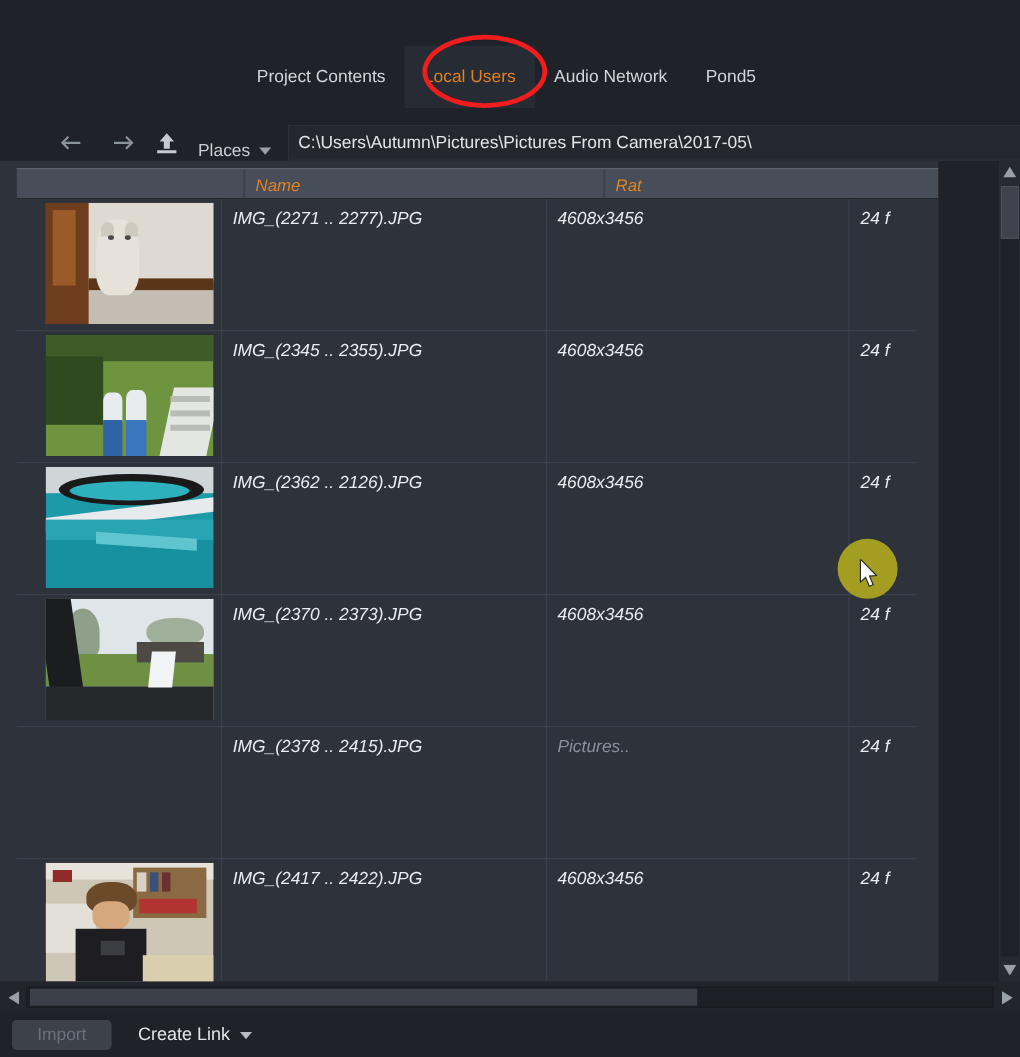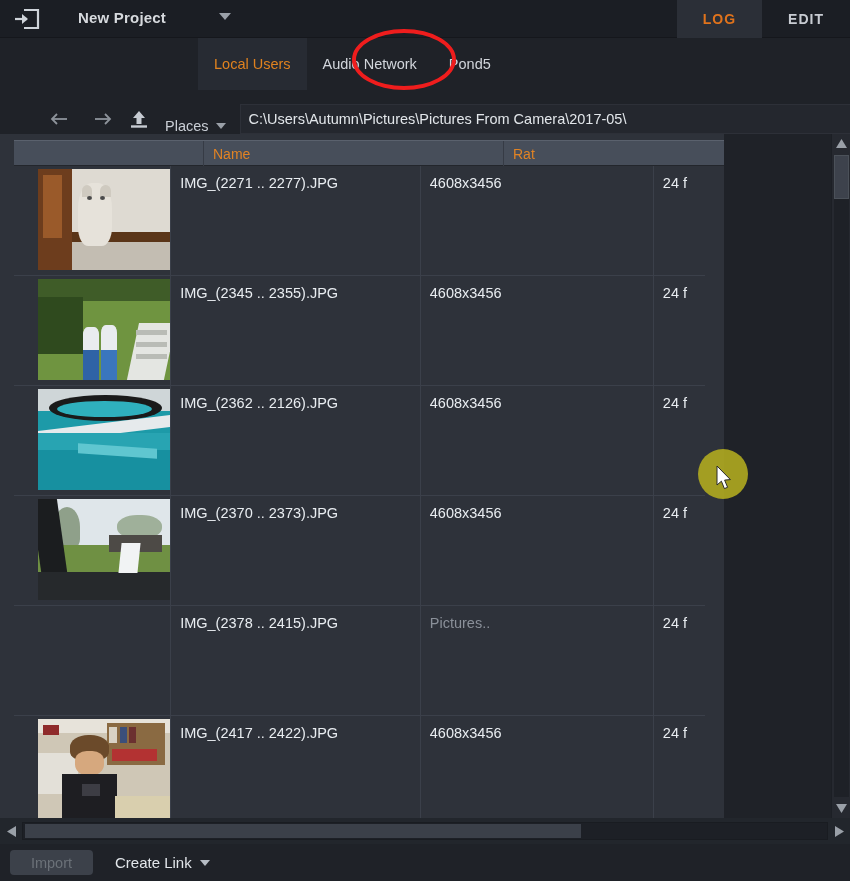--- a/index.html
+++ b/index.html
@@ -75,23 +75,24 @@
   .pathbox{
     margin-left:14px; height:30px; flex:1; margin-right:6px;
     background:#24272e; border:1px solid #2d3038;
     display:flex; align-items:center; padding:12px 8px;
     font-size:14.5px; color:#e2e6ea; overflow:hidden; white-space:nowrap;
     cursor:text;
   }
 
   
   .tablewrap{
-    position:absolute; left:0; top:134px; width:724px; height:684px;
+    position:absolute; left:0; top:134px; width:782px; height:684px;
     background:#2e323a;
     overflow:hidden;
+    font-style:italic;
   }
   .thead{
     position:absolute; left:14px; top:6px; right:0; height:26px;
     display:flex; background:#474e5a;
     border-top:1px solid #5a616d; border-bottom:1px solid #23262c;
   }
   .th{
     height:25px; display:flex; align-items:center; padding-left:9px;
     font-size:14px; color:#e08324; font-weight:normal;
     border-right:1px solid #363b45; cursor:pointer;
@@ -177,38 +178,23 @@
     border-radius:50%; background:#b4ad1f; opacity:.88;
     pointer-events:none;
   }
   .cursor-arrow{ position:absolute; left:716px; top:466px; pointer-events:none; }
 </style>
 </head>
 <body>
 
 <div id="app">
 
-  <div class="topbar">
-    <div class="exit-icon">
-      <svg width="26" height="20" viewBox="0 0 26 20">
-        <path d="M10 1 H24 V19 H10" fill="none" stroke="#cfd4da" stroke-width="2.2"></path>
-        <path d="M1 10 H13" fill="none" stroke="#cfd4da" stroke-width="2.2"></path>
-        <path d="M8 5 L14 10 L8 15 Z" fill="#cfd4da"></path>
-      </svg>
-    </div>
-    <div class="proj-title">New Project</div>
-    <div class="proj-caret"></div>
-
-    <div class="modetabs">
-      <div class="modetab active">LOG</div>
-      <div class="modetab">EDIT</div>
-    </div>
-  </div>
 
   <div class="subtabs">
+    <div class="subtab">Project Contents</div>
     <div class="subtab active">Local Users</div>
     <div class="subtab">Audio Network</div>
     <div class="subtab">Pond5</div>
   </div>
 
   <div class="navbar">
     <div class="nav-arrow first">
       <svg width="20" height="14" viewBox="0 0 20 14">
         <path d="M2 7 H17" stroke="#8d939b" stroke-width="1.8" fill="none"></path>
         <path d="M7 2 L2 7 L7 12" stroke="#8d939b" stroke-width="1.8" fill="none"></path>

